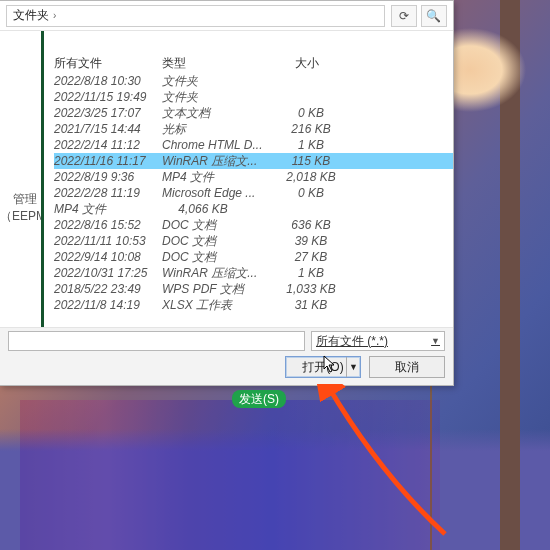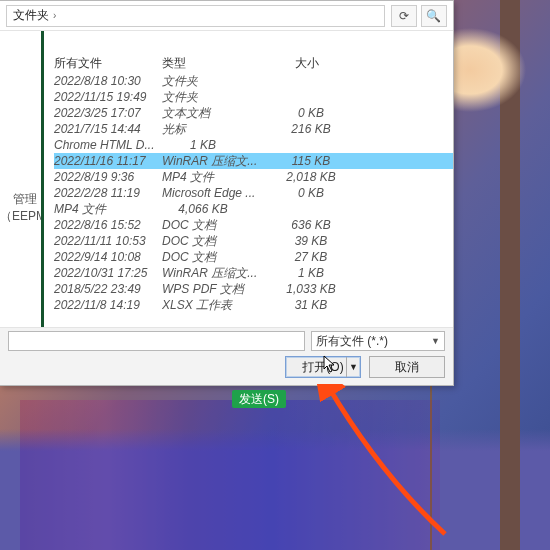--- a/index.html
+++ b/index.html
@@ -25,27 +25,27 @@
 .hdr div{padding-right:12px;}
 .rows{position:absolute;left:10px;top:42px;width:420px;font-style:italic;}
 .row{display:flex;height:16px;align-items:center;color:#555;}
 .row.sel{background:#7dd3fc;}
 .c1{width:108px;}
 .c2{width:120px;white-space:nowrap;overflow:hidden;text-overflow:ellipsis;}
 .c3{width:62px;text-align:center;padding-right:4px;}
 .bottom{position:absolute;left:0;bottom:0;width:100%;height:58px;border-top:1px solid #e4e4e4;background:#f3f3f3;}
 .fnrow{display:flex;align-items:center;height:26px;padding:2px 8px;}
 .fnbox{flex:1;height:20px;background:#fff;border:1px solid #b8b8b8;margin-right:6px;}
-.filter{width:134px;height:20px;background:#fff;border:1px solid #b8b8b8;display:flex;align-items:center;justify-content:space-between;padding:0 4px;color:#333;}
+.filter{width:134px;height:20px;background:#fff;border:1px solid #b8b8b8;display:flex;align-items:center;justify-content:space-between;padding:0 4px;color:#333;text-decoration:underline;}
 .filter .dd{font-size:9px;color:#555;}
 .btnrow{display:flex;justify-content:flex-end;gap:8px;padding:2px 8px;}
 .pbtn{width:76px;height:22px;border:1px solid #adadad;background:#efefef;display:flex;align-items:center;justify-content:center;gap:4px;color:#222;position:relative;}
 .pbtn.open{border-color:#7a9fd4;box-shadow:inset 0 0 0 1px #bcd1ea;}
 .pbtn .more{border-left:1px solid #adadad;position:absolute;right:0;top:0;bottom:0;width:14px;display:flex;align-items:center;justify-content:center;font-size:9px;}
-.greenbtn{position:absolute;left:232px;top:390px;width:54px;height:18px;background:#1fa24a;color:#fff;display:flex;align-items:center;justify-content:center;font-size:11px;border-radius:2px;}
+.greenbtn{position:absolute;left:232px;top:390px;width:54px;height:18px;background:#1fa24a;color:#fff;display:flex;align-items:center;justify-content:center;font-size:11px;border-radius:8px;}
 .arrow{position:absolute;left:290px;top:384px;width:170px;height:160px;pointer-events:none;}
 .cursor{position:absolute;left:323px;top:355px;width:14px;height:18px;pointer-events:none;}
 </style>
 </head>
 <body>
 
 <div class="bg"></div>
 
 <div class="dialog">
   <div class="topbar">
@@ -88,20 +88,21 @@
             <div class="c1">2022/3/25 17:07</div>
             <div class="c2">文本文档</div>
             <div class="c3">0 KB</div>
           </div>
           <div class="row">
             <div class="c1">2021/7/15 14:44</div>
             <div class="c2">光标</div>
             <div class="c3">216 KB</div>
           </div>
           <div class="row">
+            <div class="c1">2022/2/14 11:12</div>
             <div class="c2">Chrome HTML D...</div>
             <div class="c3">1 KB</div>
           </div>
           <div class="row sel">
             <div class="c1">2022/11/16 11:17</div>
             <div class="c2">WinRAR 压缩文...</div>
             <div class="c3">115 KB</div>
           </div>
           <div class="row">
             <div class="c1">2022/8/19 9:36</div>

